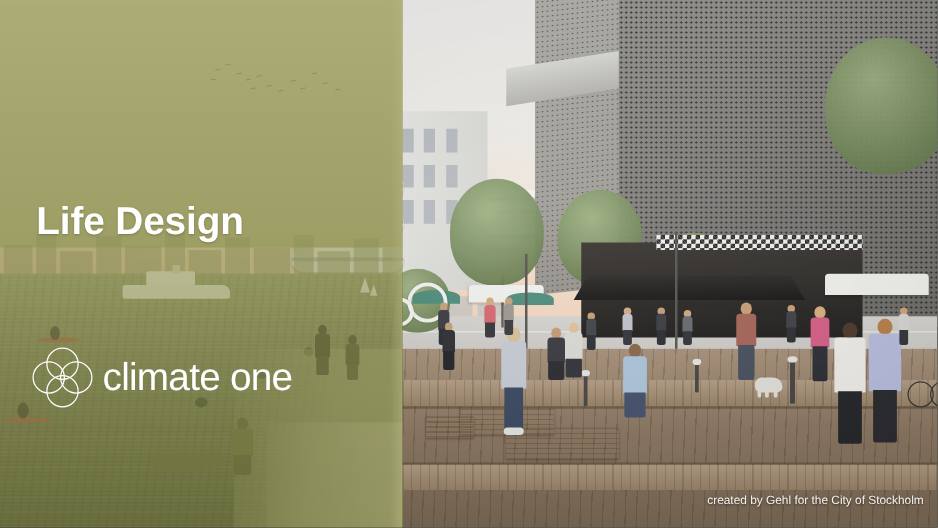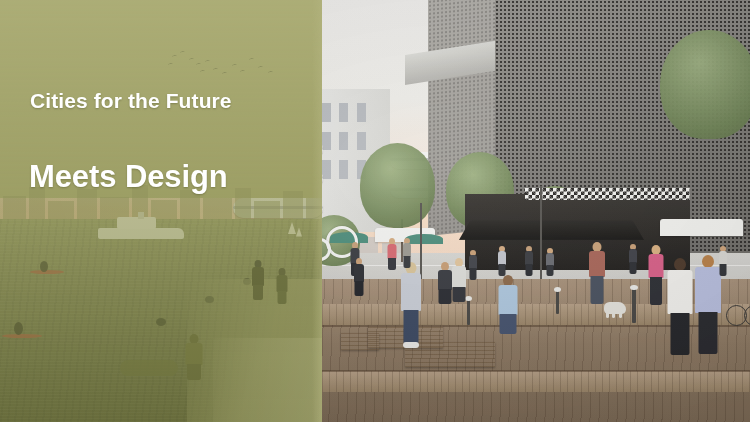--- a/index.html
+++ b/index.html
@@ -469,20 +469,29 @@
       <div class="t" style="top:9px;width:17px;height:22px;background:#7c8047"></div>
       <div class="l" style="top:30px;width:14px;height:16px;background:#6e7240"></div>
     </div>
     <div class="swim" style="left:120px;top:360px;width:58px;height:16px;border-radius:8px;background:#787c47"></div>
 
     <div class="ltint"></div>
     <div class="ltint2"></div>
     <div class="ledge"></div>
   </div>
 
-  <div class="eyebrow">Cities for the Future</div>
-  <div class="head l2">Meets Design</div>
-
+  <div class="head l2">Life Design</div>
+
+  <div class="logo">
+    <div class="logo-mark">
+      <i style="left:11px;top:0"></i>
+      <i style="left:0;top:11px"></i>
+      <i style="left:22px;top:11px"></i>
+      <i style="left:11px;top:22px"></i>
+    </div>
+    <div class="logo-word">climate one</div>
+  </div>
 
   <div class="caption">
+    <div>created by Gehl for the City of Stockholm</div>
   </div>
 
 </div>
 
 </body></html>

